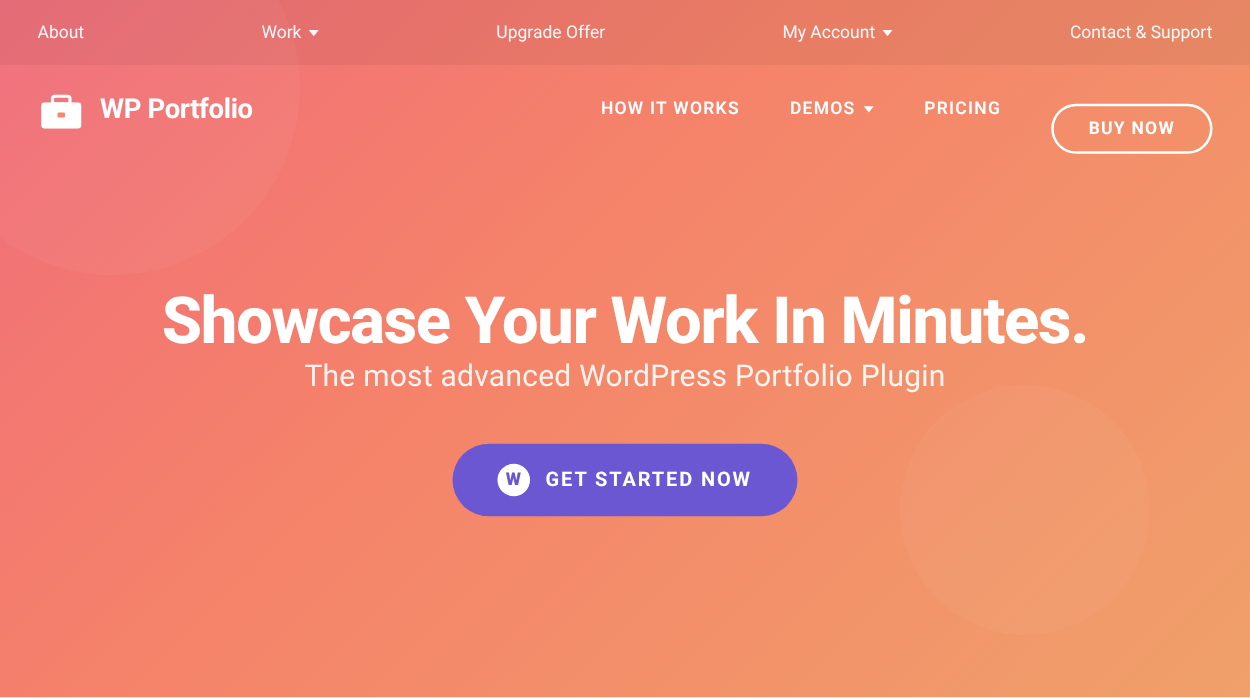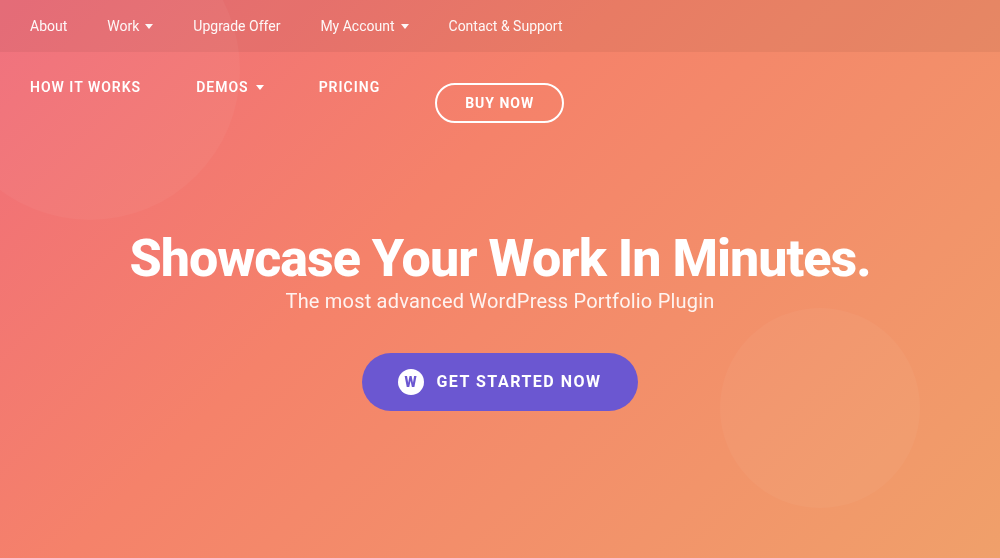--- a/index.html
+++ b/index.html
@@ -23,21 +23,21 @@
       display: flex;
       flex-direction: column;
     }
 
     
     .top-bar {
       width: 100%;
       height: 52px;
       display: flex;
       align-items: center;
-      justify-content: flex-start;
+      justify-content: space-between;
       padding: 0 30px;
       gap: 40px;
       background: rgba(0,0,0,0.05);
     }
 
     .top-bar-link {
       color: white;
       font-size: 14px;
       text-decoration: none;
       cursor: pointer;
@@ -82,21 +82,21 @@
     .logo-text {
       color: white;
       font-size: 22px;
       font-weight: 700;
       letter-spacing: -0.3px;
     }
 
     .nav-links {
       display: flex;
       align-items: center;
-      gap: 55px;
+      gap: 40px;
     }
 
     .nav-link {
       color: white;
       font-size: 14px;
       font-weight: 600;
       letter-spacing: 1px;
       text-transform: uppercase;
       cursor: pointer;
       text-decoration: none;
@@ -135,21 +135,21 @@
     .hero-title {
       color: white;
       font-size: 52px;
       font-weight: 800;
       line-height: 1.15;
       letter-spacing: -1px;
     }
 
     .hero-subtitle {
       color: rgba(255,255,255,0.9);
-      font-size: 20px;
+      font-size: 24px;
       font-weight: 400;
       margin-bottom: 40px;
       letter-spacing: 0.2px;
     }
 
     .cta-button {
       display: flex;
       align-items: center;
       gap: 12px;
       background: #6b57d1;
@@ -219,20 +219,29 @@
     </a>
     <a class="top-bar-link">Upgrade Offer</a>
     <a class="top-bar-link">
       <span>My Account</span>
       <span class="chevron-down"></span>
     </a>
     <a class="top-bar-link">Contact &amp; Support</a>
   </div>
 
   <div class="main-nav">
+    <div class="logo-area">
+      <svg class="logo-icon" viewBox="0 0 38 32" fill="none">
+        <rect x="3" y="11" width="32" height="21" rx="3" fill="white"></rect>
+        <rect x="12" y="6" width="14" height="6" rx="2" fill="none" stroke="white" stroke-width="2.5"></rect>
+        <rect x="3" y="11" width="32" height="6" rx="1" fill="rgba(255,255,255,0.3)"></rect>
+        <rect x="16" y="19" width="6" height="4" rx="1" fill="#f5826a"></rect>
+      </svg>
+      <span class="logo-text">WP Portfolio</span>
+    </div>
 
     <div class="nav-links">
       <a class="nav-link">HOW IT WORKS</a>
       <a class="nav-link">
         <span>DEMOS</span>
         <span class="chevron-down"></span>
       </a>
       <a class="nav-link">PRICING</a>
       <a class="buy-now-btn">BUY NOW</a>
     </div>

